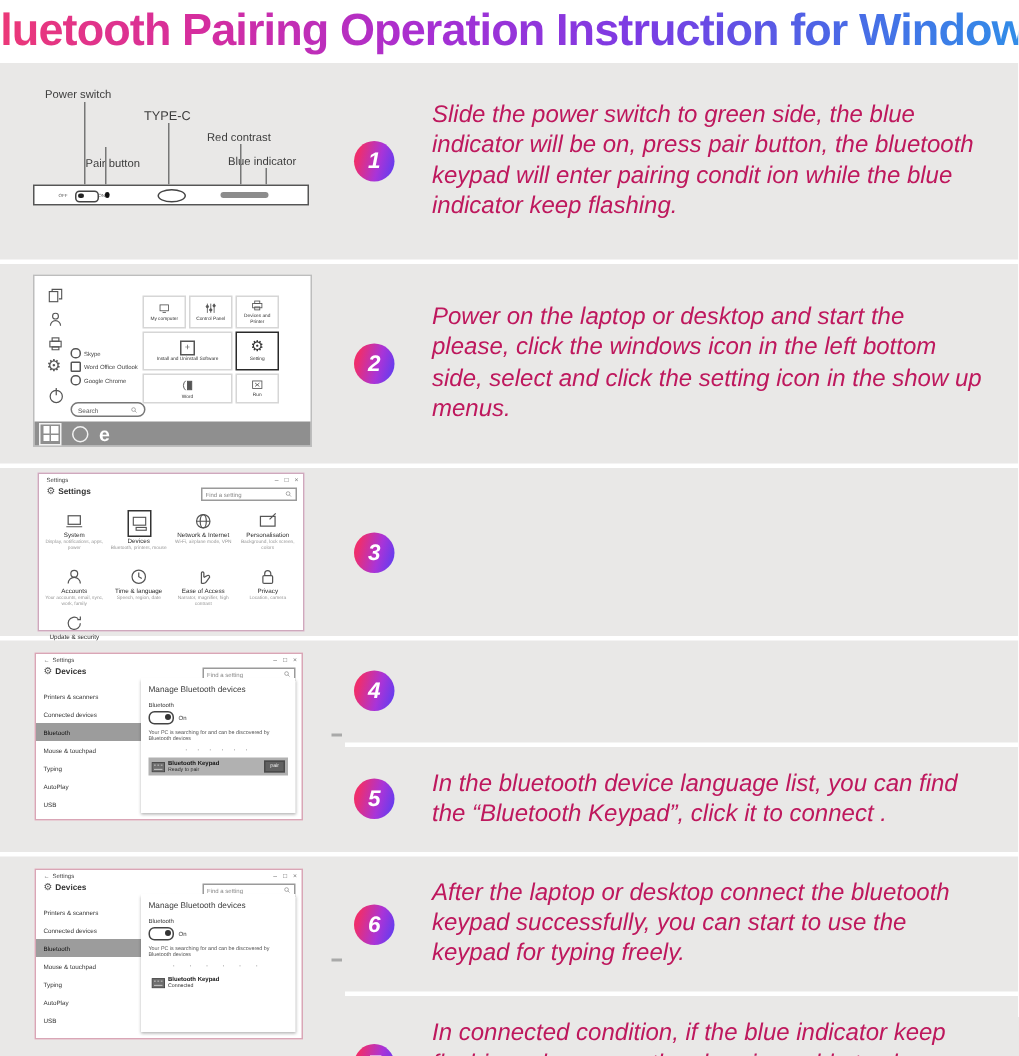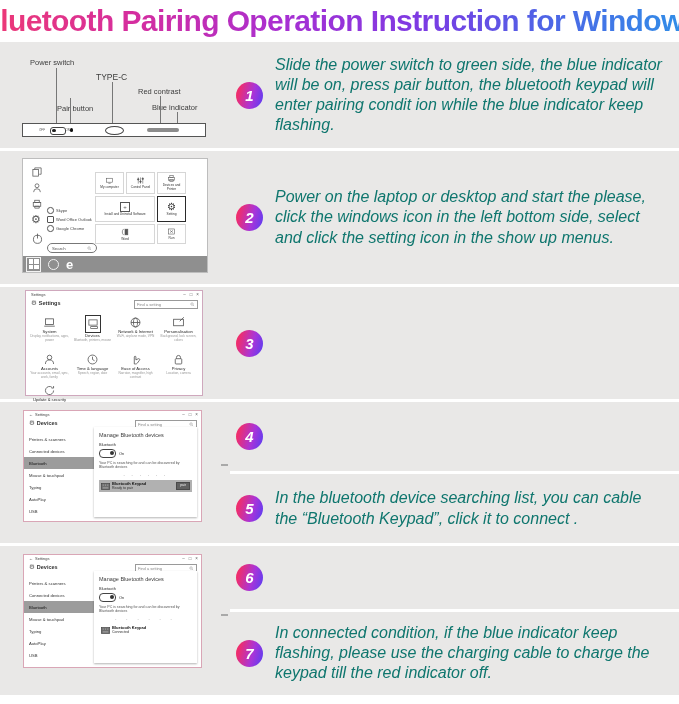--- a/index.html
+++ b/index.html
@@ -2,30 +2,30 @@
 <html><head>
 <meta charset="utf-8">
 <style>
   html,body{margin:0;padding:0;background:#fff;font-family:"Liberation Sans",sans-serif;}
   .page{width:679px;height:704px;overflow:hidden;background:#fff;position:relative;}
   .hdr{height:42px;display:flex;align-items:center;justify-content:center;background:#fff;}
   .hdr h1{margin:0;font-size:30px;font-weight:bold;letter-spacing:-0.6px;white-space:nowrap;
     background:linear-gradient(90deg,#ef3a72 0%,#d42da0 22%,#a82fd2 42%,#7b3be4 62%,#4f63e6 78%,#2d93e8 100%);
     -webkit-background-clip:text;background-clip:text;color:transparent;}
   .row{display:flex;background:#e9e8e7;margin-bottom:3px;}
-  .r1{height:106px}.r2{height:133px}.r3{height:112px}.r4{height:141px}.r5{height:149px}
+  .r1{height:131px}.r2{height:133px}.r3{height:112px}.r4{height:141px}.r5{height:149px}
   .fig{width:230px;flex:none;position:relative;}
   .steps{flex:1;display:flex;flex-direction:column;min-width:0;}
   .step{flex:1;display:flex;align-items:center;padding:2px 10px 2px 6px;}
   .step+.step{border-top:3px solid #fff;}
   .grow-sm{flex:.85}.grow-lg{flex:1.15}
   .badge{width:27px;height:27px;border-radius:50%;flex:none;display:flex;align-items:center;justify-content:center;
     color:#fff;font-weight:bold;font-style:italic;font-size:15px;margin-right:12px;
     background:linear-gradient(105deg,#ee2e6e 15%,#a934d8 60%,#5f3df0 95%);}
-  .step p{margin:0;font-style:italic;font-size:16px;line-height:1.26;color:#0f766e;max-width:392px;}
+  .step p{margin:13px;font-style:italic;font-size:16px;line-height:1.26;color:#be185d;max-width:392px;}
   .abs{position:absolute;}
   
   .lbl{position:absolute;font-size:7.5px;color:#3d3d3d;white-space:nowrap;}
   .vline{position:absolute;width:1px;background:#777;}
   
   .win{position:absolute;background:#fff;}
   .wtitle{position:absolute;left:5px;top:2px;display:flex;gap:2px;font-size:4px;color:#444;white-space:nowrap;line-height:1;}
   .wctl{position:absolute;right:3px;top:2px;display:flex;gap:4px;font-size:4.5px;color:#666;line-height:1;}
   .apph{position:absolute;left:5px;top:9px;display:flex;align-items:center;gap:2px;color:#333;}
   .apph b{font-size:5.5px;font-weight:bold;}
@@ -422,21 +422,21 @@
         </div>
       </div>
       <div class="dash" style="left:221px;top:62px"></div>
     </div>
     <div class="steps">
       <div class="step">
         <div class="badge">4</div>
       </div>
       <div class="step">
         <div class="badge">5</div>
-        <p>In the bluetooth device searching list, you can cable the “Bluetooth Keypad”, click it to connect .</p>
+        <p>In the bluetooth device language list, you can find the “Bluetooth Keypad”, click it to connect .</p>
       </div>
     </div>
   </div>
 
   <div class="row r5">
     <div class="fig">
       <div class="win devwin h112">
         <div class="wtitle">
             <span>←</span>
             <span>Settings</span>
@@ -485,20 +485,21 @@
               <span class="dstat" style="display:block">Connected</span>
             </span>
           </div>
         </div>
       </div>
       <div class="dash" style="left:221px;top:68px"></div>
     </div>
     <div class="steps">
       <div class="step grow-sm">
         <div class="badge">6</div>
+        <p>After the laptop or desktop connect the bluetooth keypad successfully, you can start to use the keypad for typing freely.</p>
       </div>
       <div class="step grow-lg">
         <div class="badge">7</div>
         <p>In connected condition, if the blue indicator keep flashing, please use the charging cable to charge the keypad till the red indicator off.</p>
       </div>
     </div>
   </div>
 
 </div>
 

